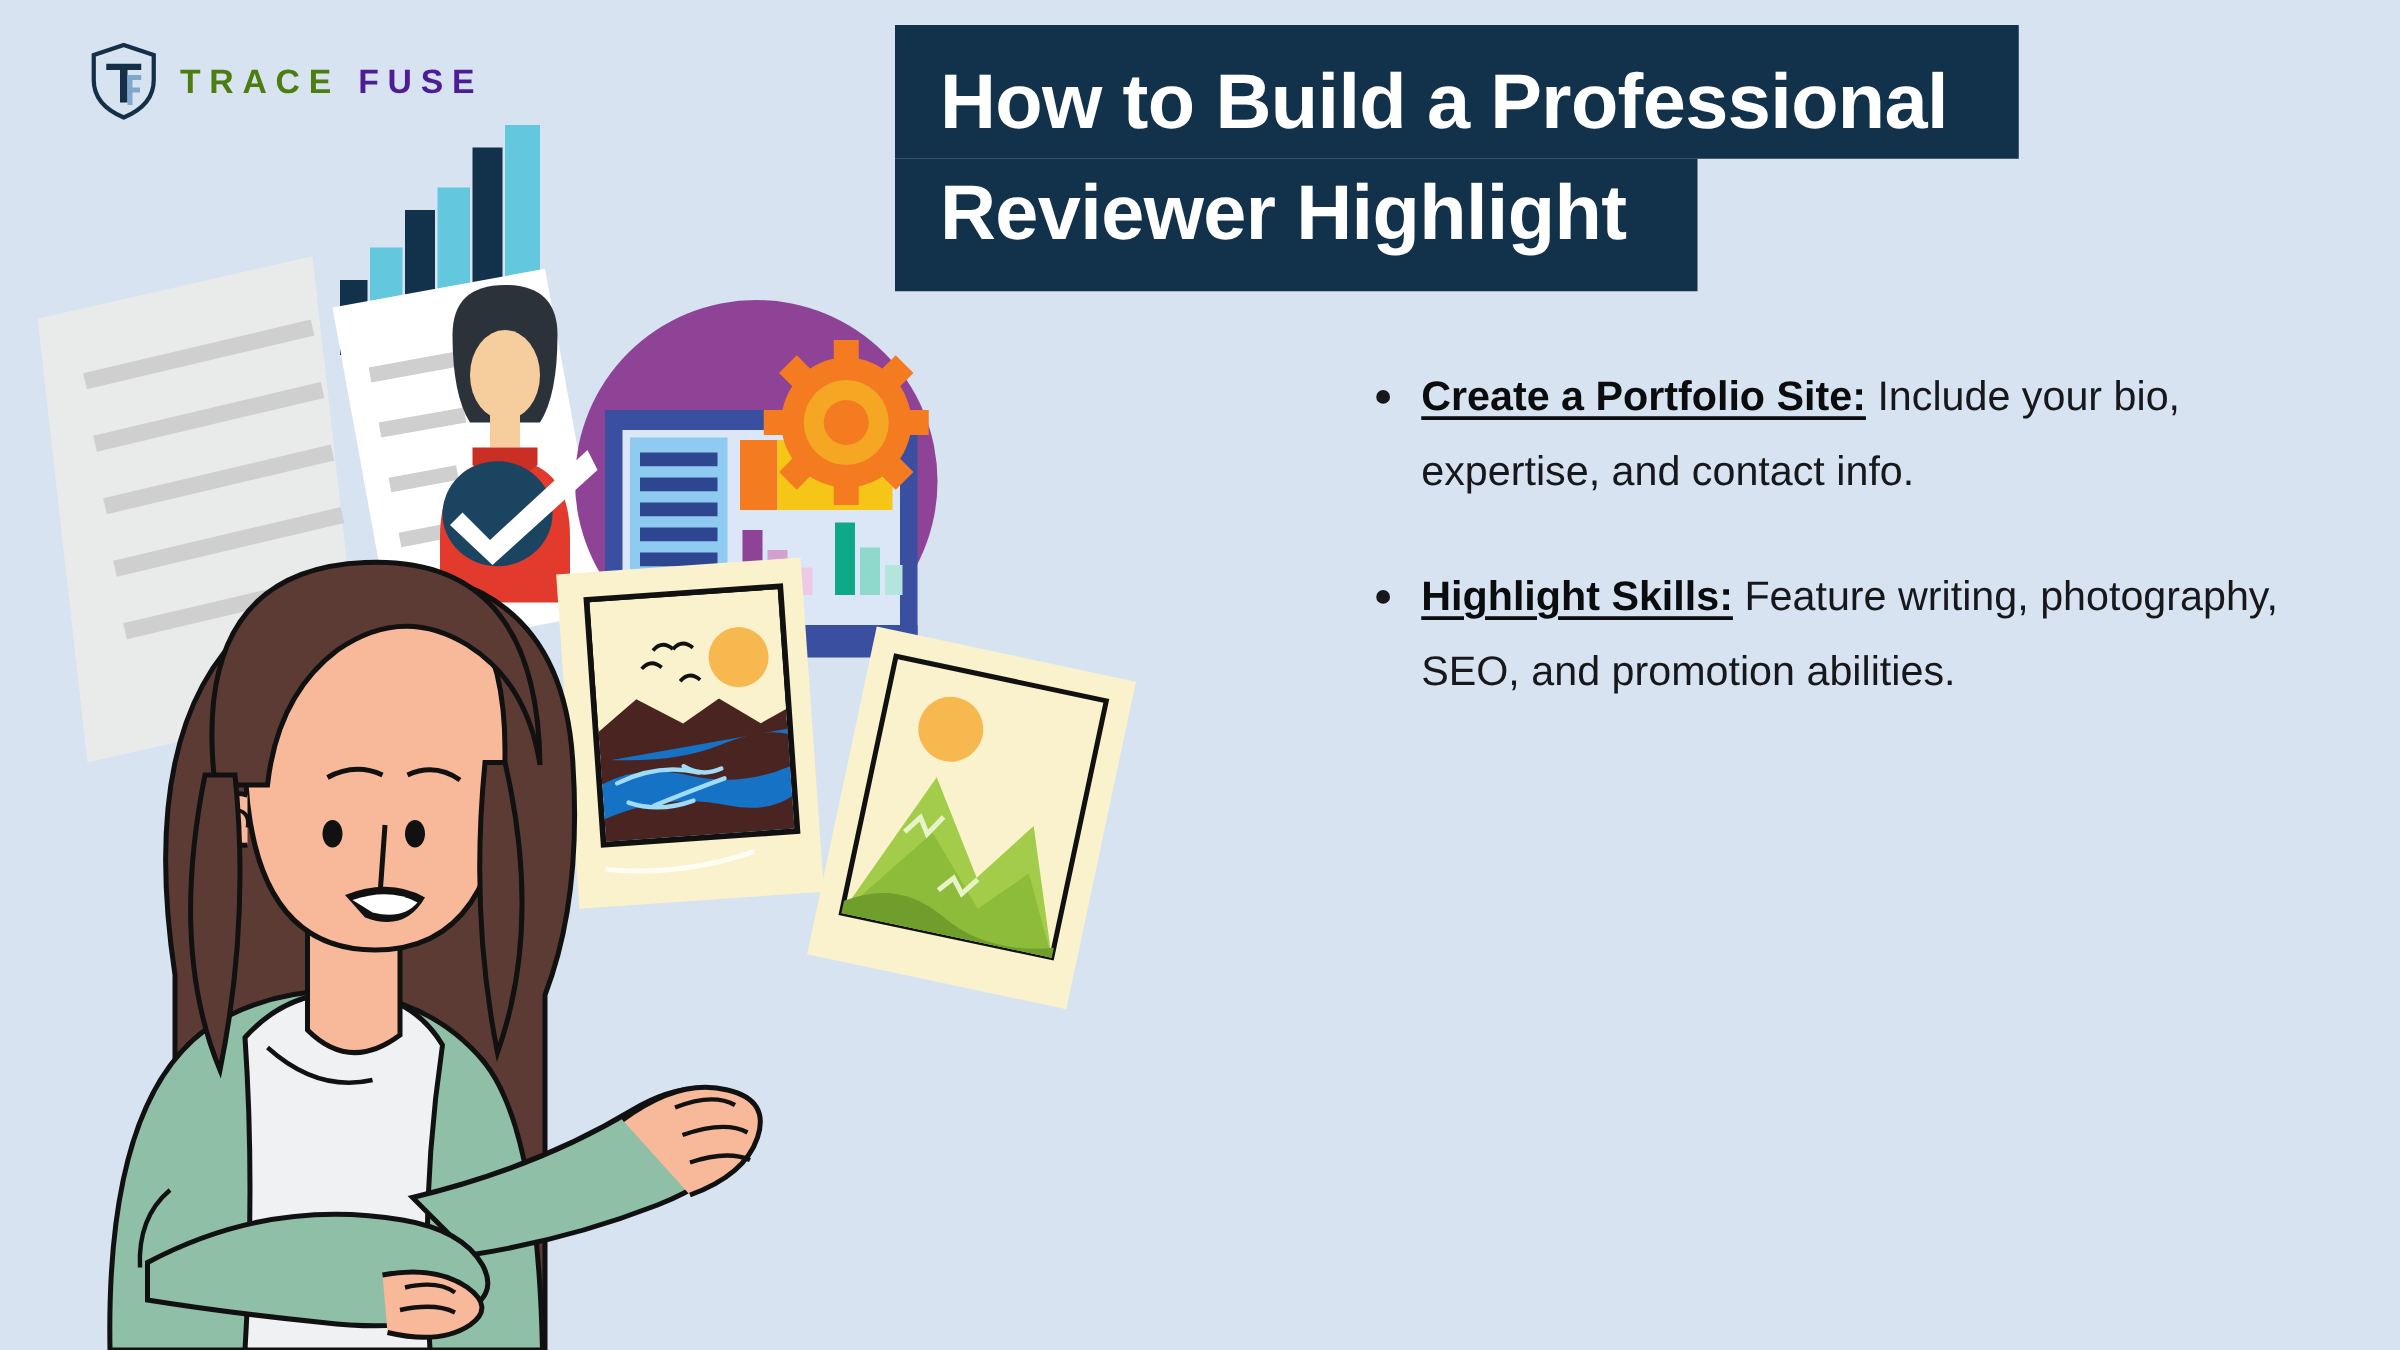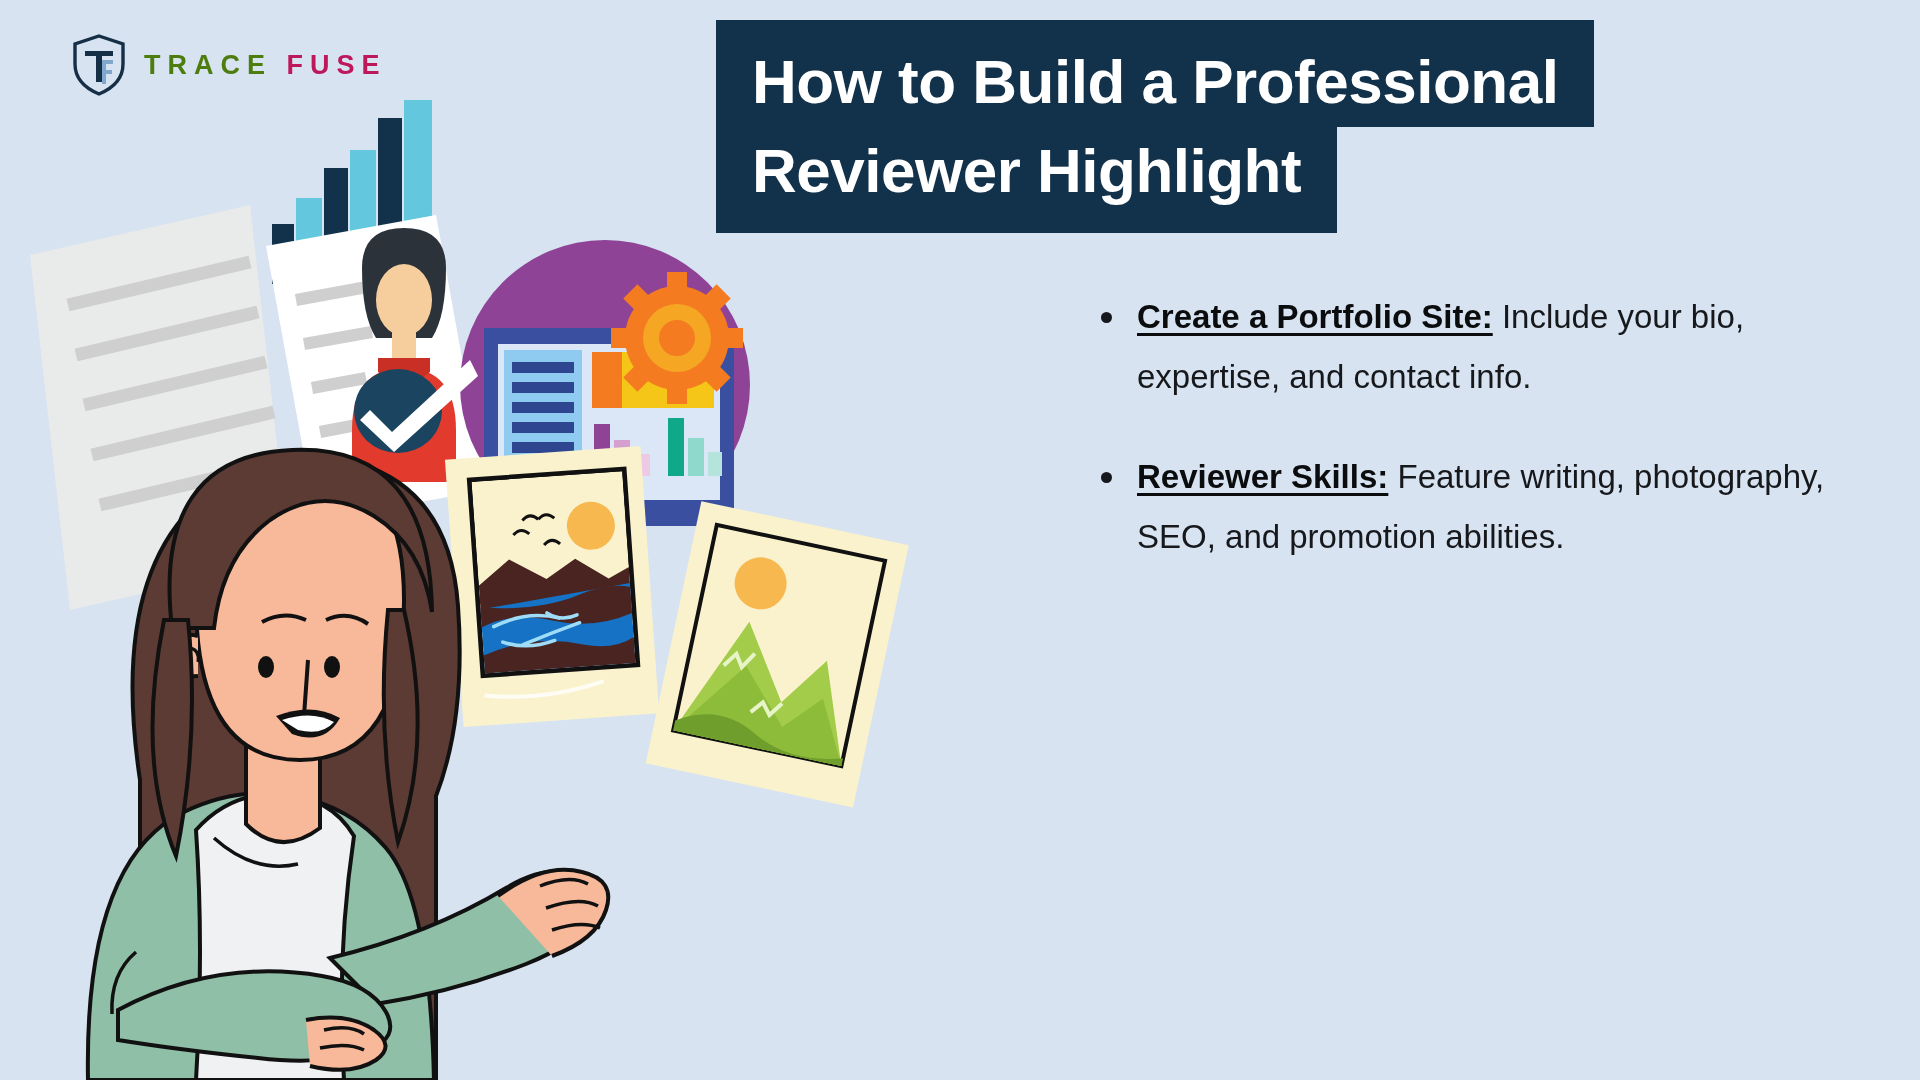--- a/index.html
+++ b/index.html
@@ -20,34 +20,34 @@
   #logo {
     position:absolute; left:72px; top:34px;
     display:flex; align-items:center; gap:18px;
   }
   #logo .shield { width:54px; height:62px; display:block; }
   #logo .wordmark {
     font-size:27px; font-weight:600; letter-spacing:7px;
     white-space:nowrap; line-height:1;
   }
   #logo .trace { color:#4d7c0f; }
-  #logo .fuse  { color:#be185d; }
+  #logo .fuse  { color:#4c1d95; }
 
   
   #title-block {
     position:absolute; left:716px; top:20px;
     width:1186px;
   }
   .title-line {
     background:#12314a;
     color:#ffffff;
     font-size:62px;
     font-weight:bold;
     line-height:1.30;
-    padding:12px 36px 10px 36px;
+    padding:12px 57px 10px 36px;
     white-space:nowrap;
     width:max-content;
     letter-spacing:-0.5px;
   }
   .title-line.l1 { padding-top:22px; padding-bottom:4px; }
   .title-line.l2 { padding-top:4px; padding-bottom:22px; }
 
   
   #bullets {
     position:absolute; left:1093px; top:287px;
@@ -287,18 +287,18 @@
   </div>
 
   <div id="bullets">
     <ul>
       <li>
         <span class="dot"></span>
         <span class="lead">Create a Portfolio Site:</span><span> Include your bio, expertise, and contact info.</span>
       </li>
       <li>
         <span class="dot"></span>
-        <span class="lead">Reviewer Skills:</span><span> Feature writing, photography, SEO, and promotion abilities.</span>
+        <span class="lead">Highlight Skills:</span><span> Feature writing, photography, SEO, and promotion abilities.</span>
       </li>
     </ul>
   </div>
 
 </div>
 
 </body></html>

